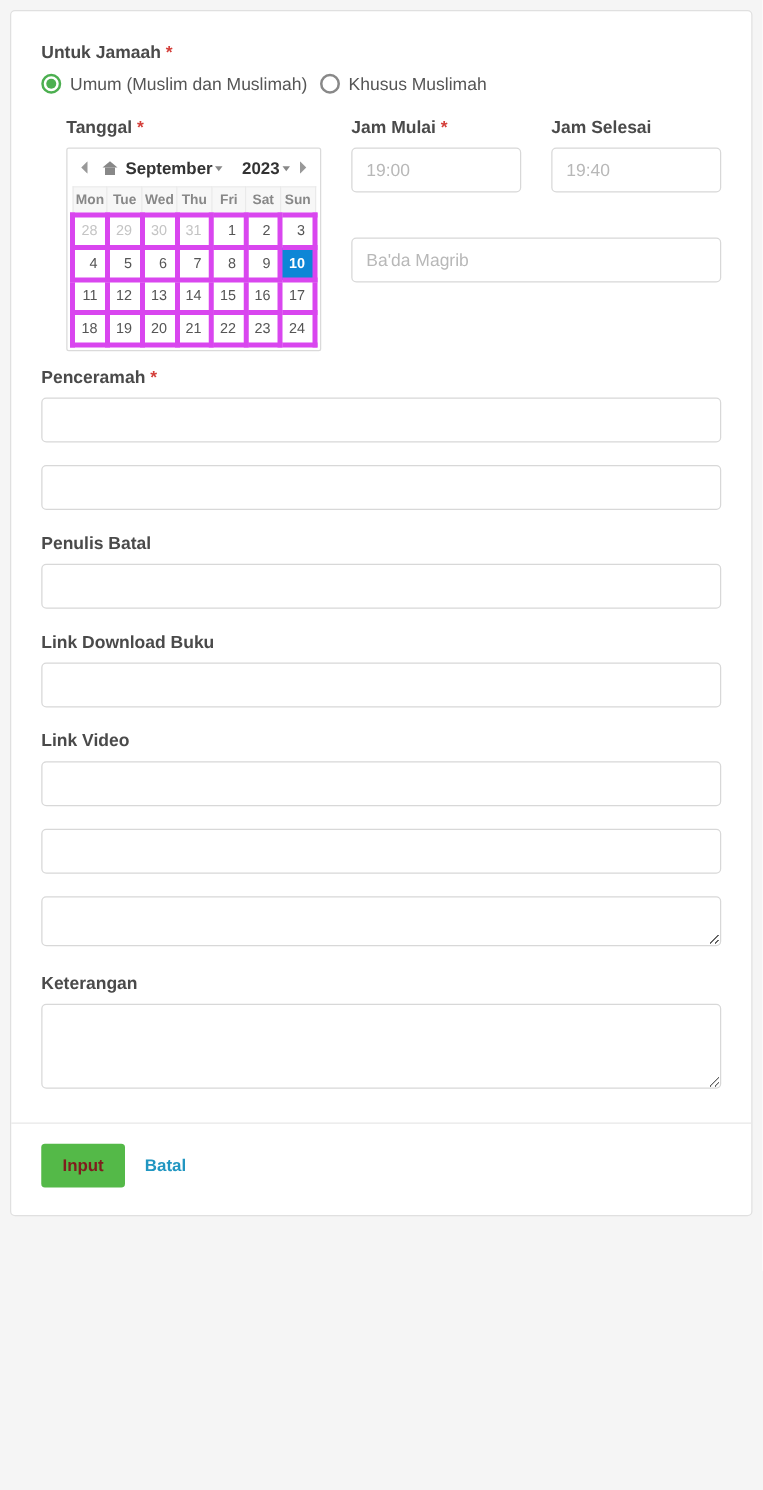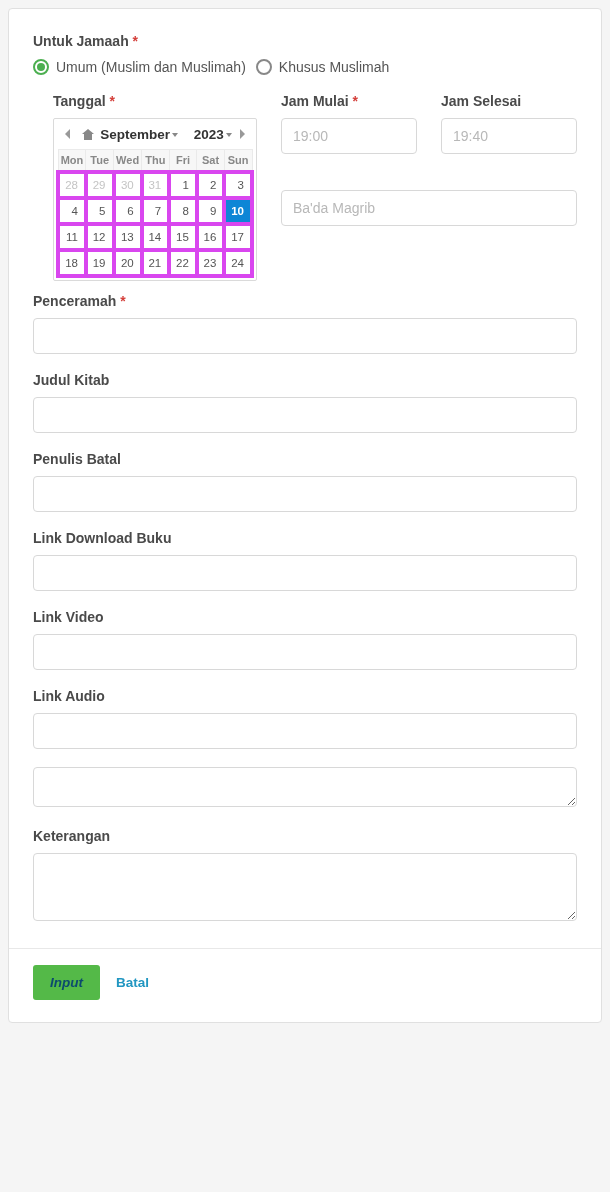--- a/index.html
+++ b/index.html
@@ -159,21 +159,21 @@
       display: inline-block;
       padding: 10px 17px;
       border-radius: 3px;
       font-size: 13.5px;
       font-family: inherit;
       font-weight: 700;
       cursor: pointer;
       border: none;
       text-decoration: none;
     }
-    .btn-primary { background: #54b948; color: #0c4a6e; font-style: italic; }
+    .btn-primary { background: #54b948; color: #7f1d1d; }
     .btn-link { background: transparent; color: #2196c1; padding: 10px 12px; }
     .home-icon {
       display:inline-block;
       width:12px;height:12px;
       position:relative;
     }
     .home-icon::before{
       content:'';
       position:absolute;
       top:1px;left:0;
@@ -305,41 +305,39 @@
         </div>
       </div>
     </div>
 
     <div class="form-group">
       <label class="form-label"><span>Penceramah</span> <span class="required">*</span></label>
       <input class="input-text" style="">
     </div>
 
     <div class="form-group">
-      <label class="form-label">Judul Kitab</label>
       <input class="input-text" style="">
     </div>
 
     <div class="form-group">
       <label class="form-label">Penulis Batal</label>
       <input class="input-text" style="">
     </div>
 
     <div class="form-group">
       <label class="form-label">Link Download Buku</label>
       <input class="input-text" style="">
     </div>
 
     <div class="form-group">
       <label class="form-label">Link Video</label>
       <input class="input-text" style="">
     </div>
 
     <div class="form-group">
-      <label class="form-label">Link Audio</label>
       <input class="input-text" style="">
     </div>
 
     <div class="form-group">
       <textarea class="input-text" rows="1" style=""></textarea>
     </div>
 
     <div class="form-group" style="margin-bottom:0">
       <label class="form-label">Keterangan</label>
       <textarea class="input-text textarea-lg" rows="3" style=""></textarea>

